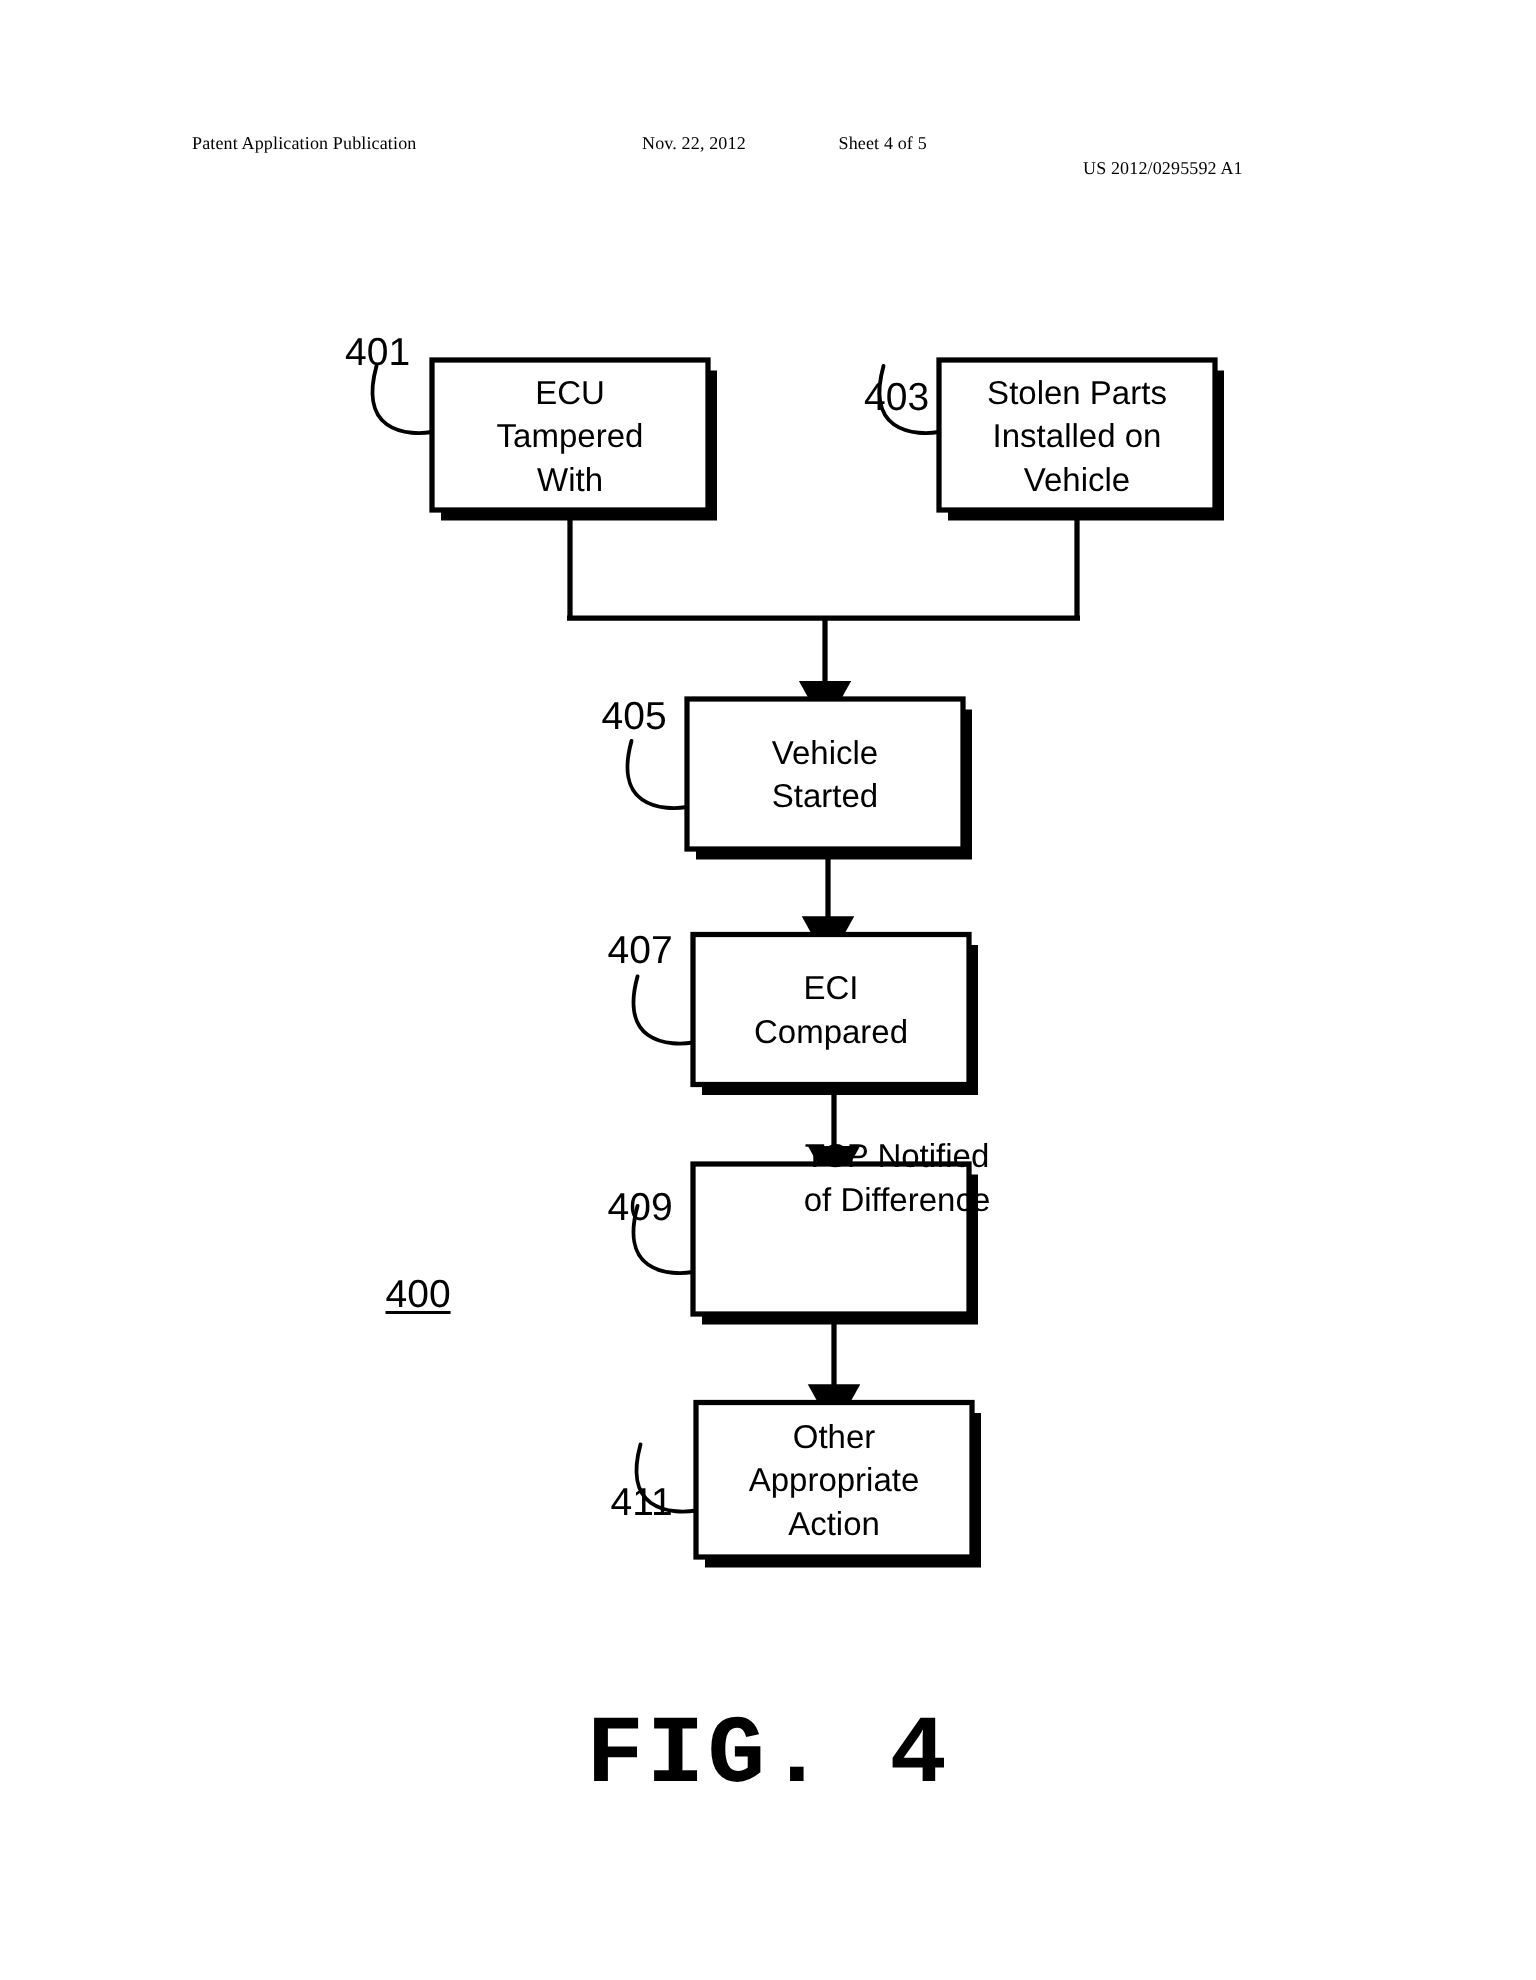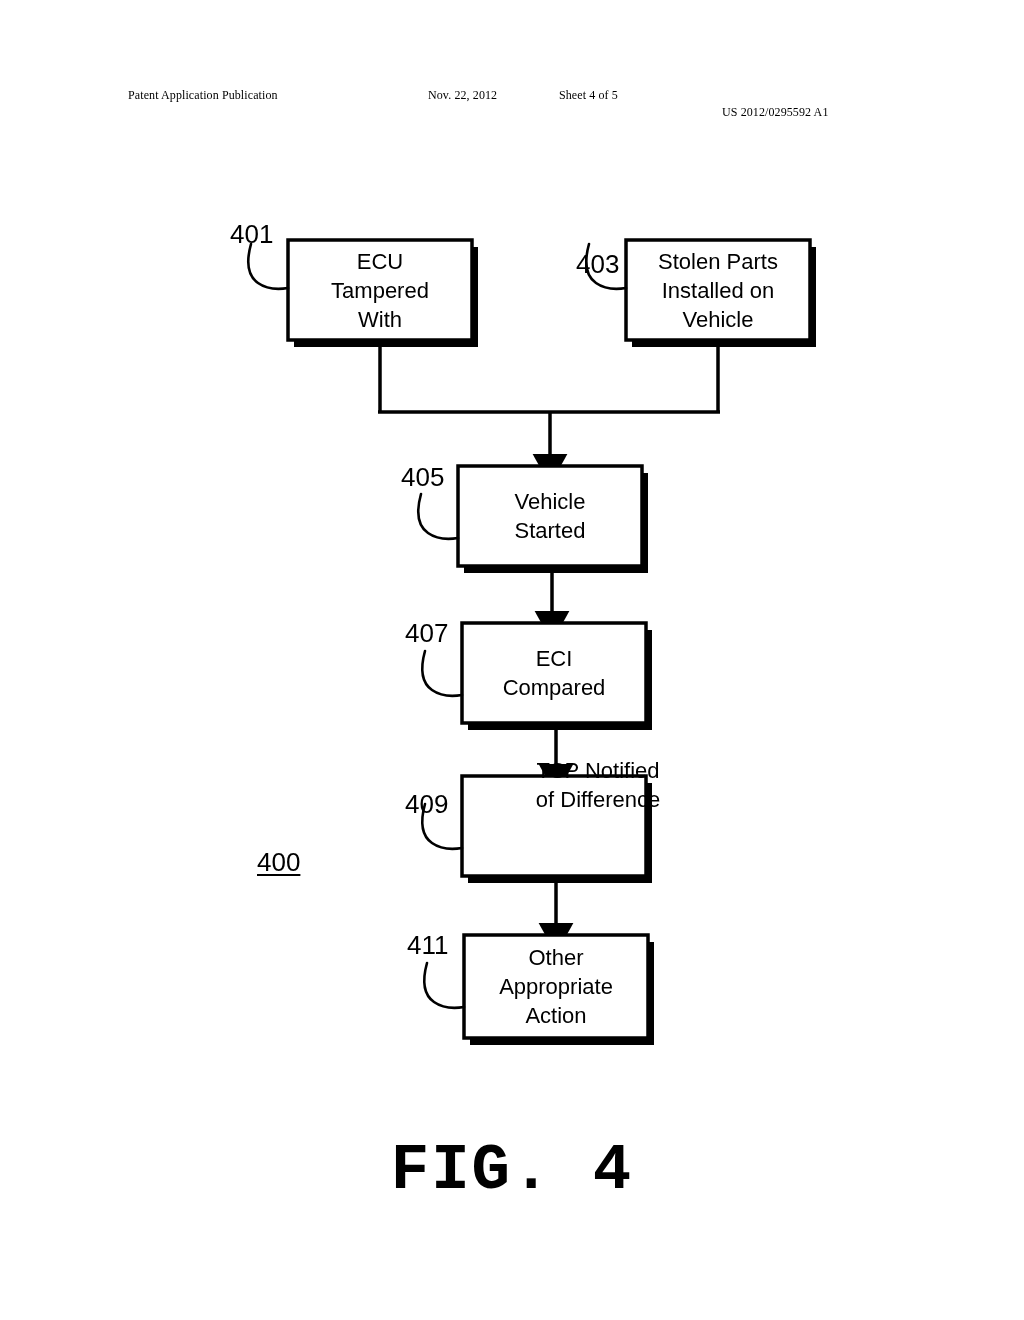--- a/index.html
+++ b/index.html
@@ -205,17 +205,17 @@
 
 <div class="box-text" style="left:464px; top:935px; width:184px; height:103px;">Other
 Appropriate
 Action</div>
 
 <div class="ref-num" style="left:230px; top:221px;">401</div>
 <div class="ref-num" style="left:576px; top:211px;margin-top:40px;">403</div>
 <div class="ref-num" style="left:401px; top:464px;">405</div>
 <div class="ref-num" style="left:405px; top:620px;">407</div>
 <div class="ref-num" style="left:405px; top:773px;margin-top:18px;">409</div>
-<div class="ref-num" style="left:407px; top:932px;">411</div>
+<div class="ref-num" style="left:407px; top:988px;">411</div>
 
 <div class="ref-num underlined" style="left:257px; top:849px;">400</div>
 
 <div class="fig-caption">FIG. 4</div>
 
 </body></html>

